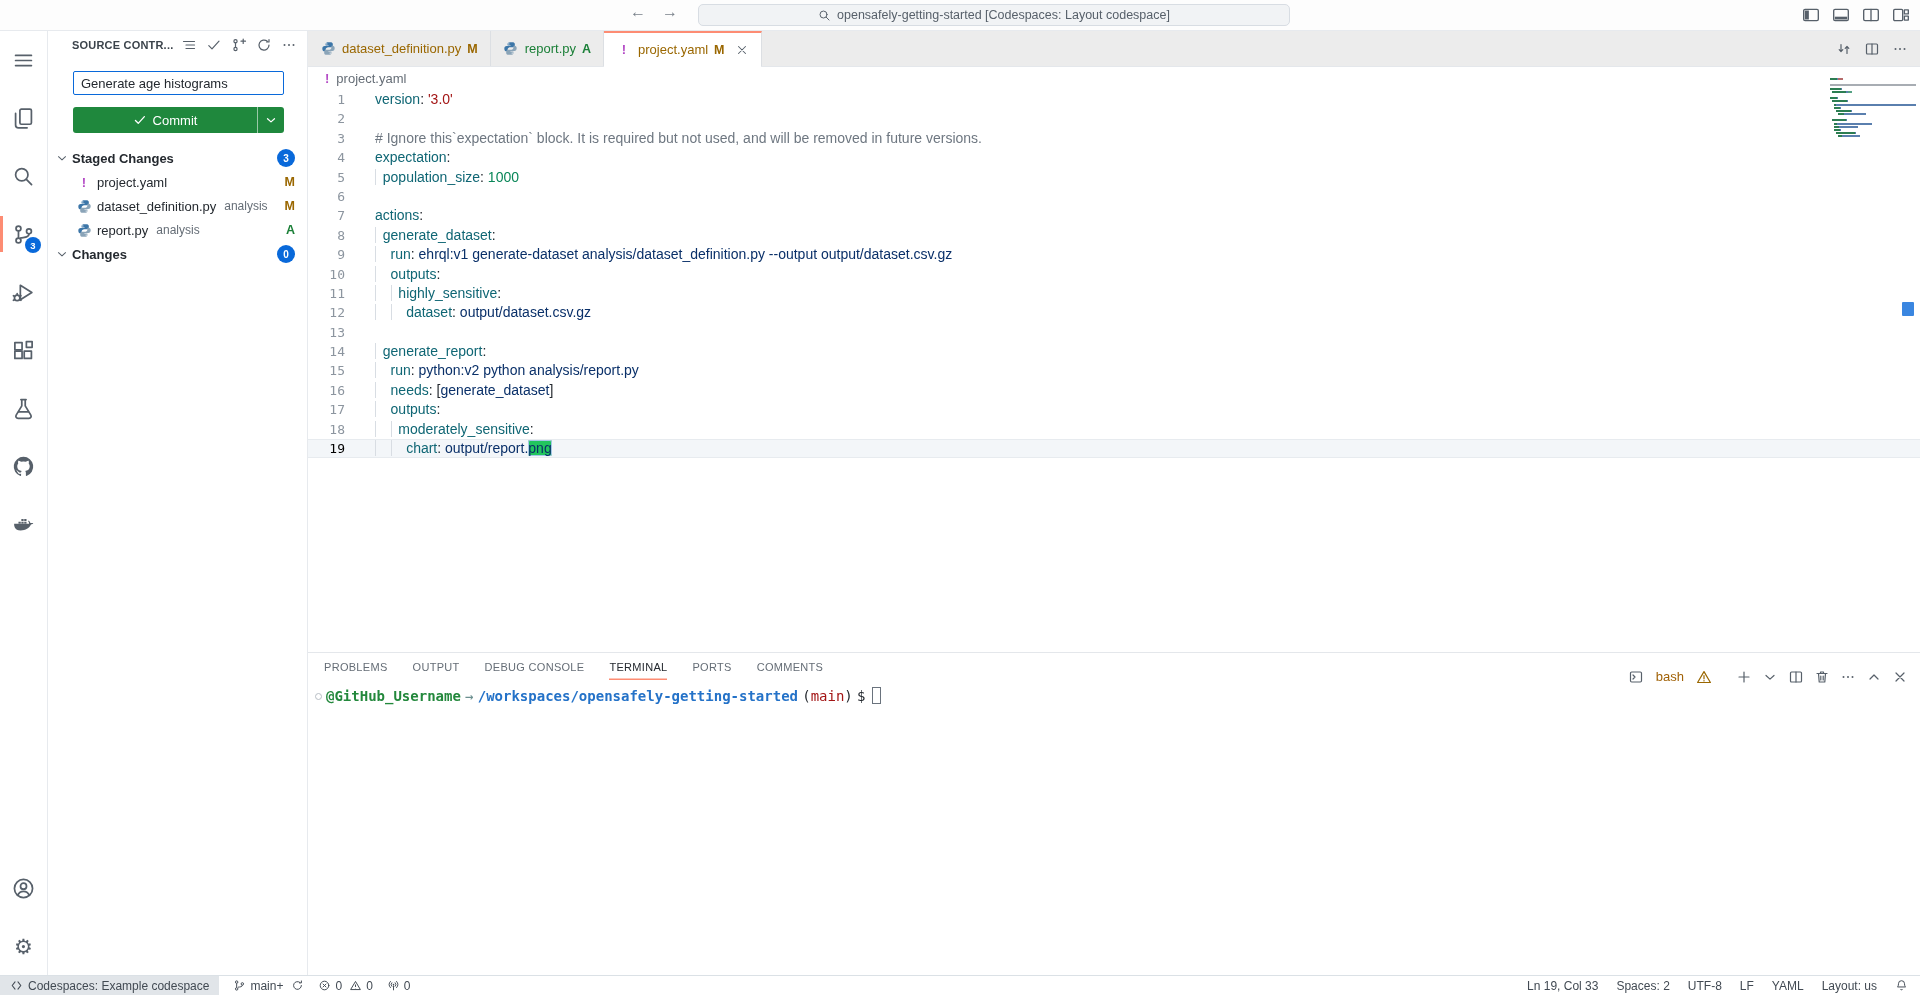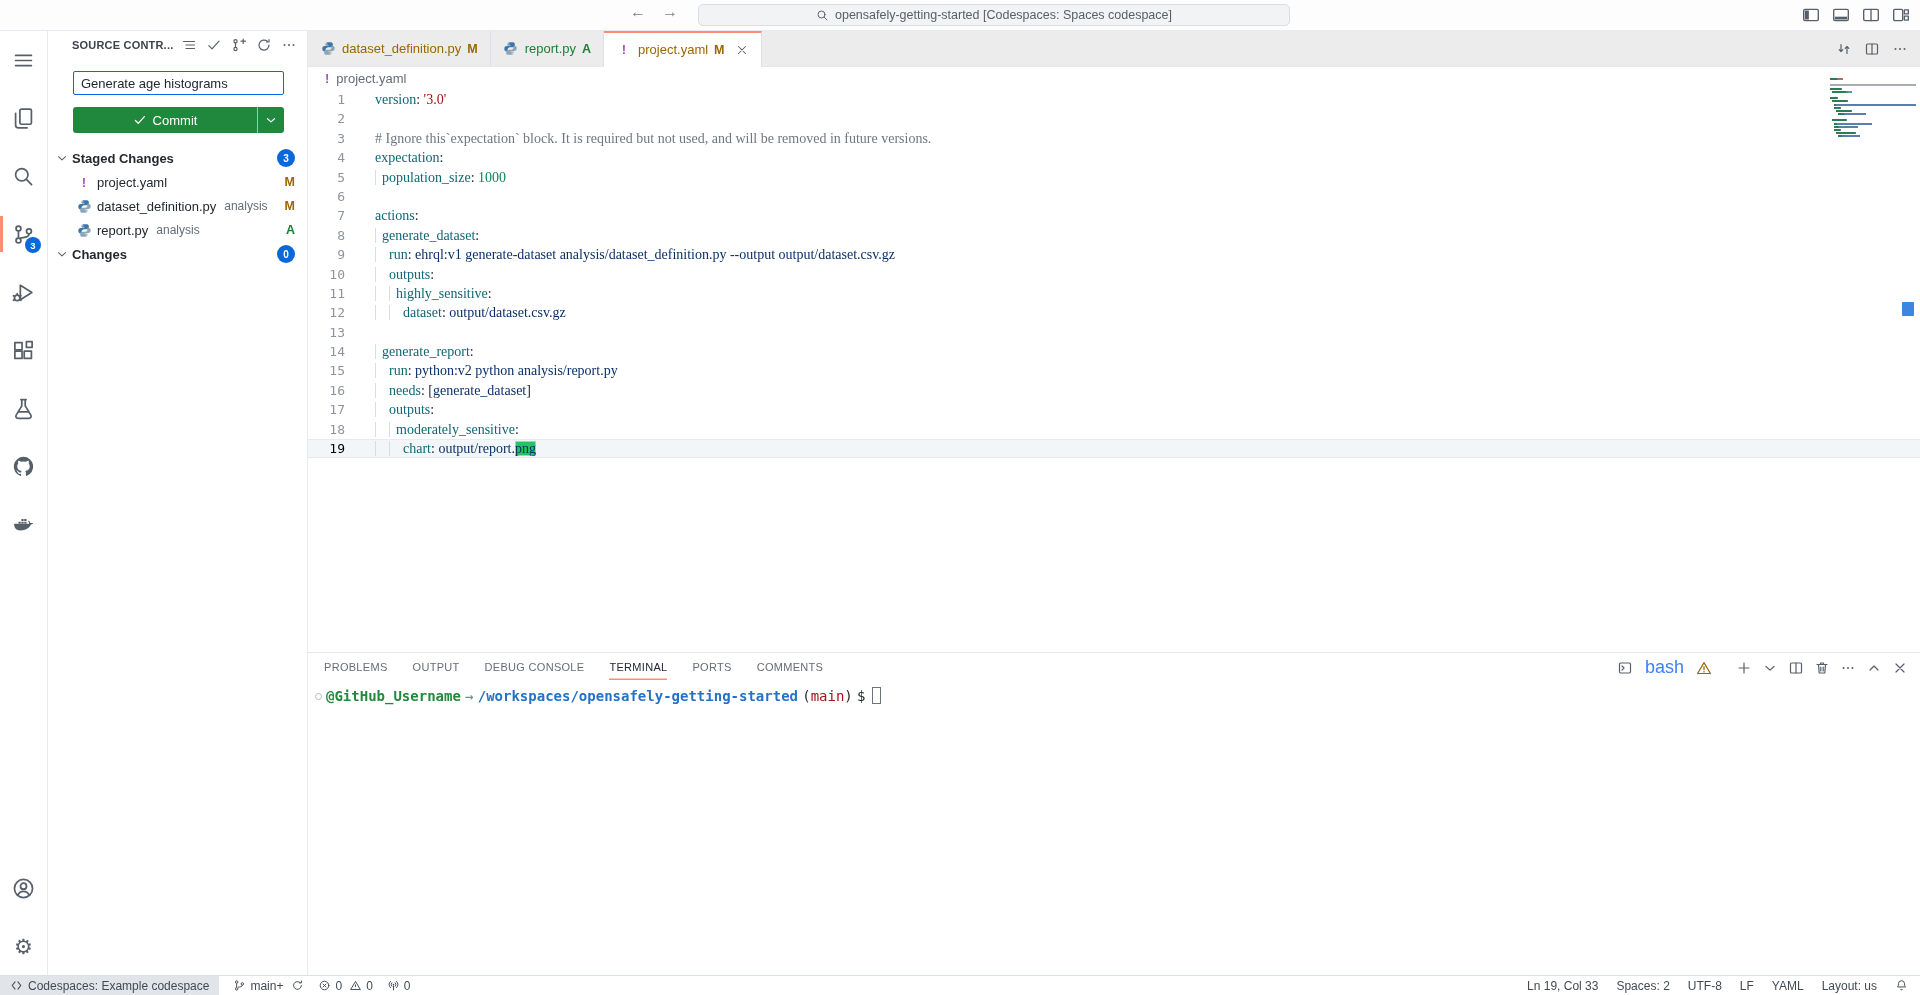--- a/index.html
+++ b/index.html
@@ -59,39 +59,39 @@
   .tab.active{background:#fff;border-top:2px solid #fd8c73}
   .tab.active::after{content:"";position:absolute;left:0;right:0;bottom:-1px;height:1px;background:#fff}
   .tab-close{margin-left:4px;display:flex}
   .tab-close svg{width:14px;height:14px}
   .ed-actions{position:absolute;right:12px;top:0;height:36px;display:flex;align-items:center;gap:12px;background:transparent}
   .ed-actions svg{width:16px;height:16px}
   .breadcrumb{height:23px;display:flex;align-items:center;gap:7px;padding-left:17px;font-size:13px;color:#656d76;background:#fff}
   .code-area{position:absolute;left:0;top:59px;right:0;bottom:0;background:#fff}
   .code-line{display:flex;height:19.4px;line-height:19.4px;font-size:14px}
   .code-line .ln{width:67px;padding-right:30px;text-align:right;color:#8c959f;font-family:"DejaVu Sans Mono",monospace;font-size:13px;flex:none}
-  .code-line .src{font-family:Liberation Serif, serif;white-space:pre}
+  .code-line .src{font-family:Liberation Sans, sans-serif;white-space:pre}
   .code-line.cur{background:#f3f6f9;box-shadow:inset 0 1px 0 #e7ebef,inset 0 -1px 0 #e7ebef}
   .code-line.cur .ln{color:#000000}
   .tok-k{color:#0f6674}.tok-v{color:#0a3069}.tok-s{color:#a31515}.tok-n{color:#098658}.tok-c{color:#6e7781}.tok-p{color:#24292f}
   .tok-w{background-image:repeating-linear-gradient(to right,#d8dde3 0,#d8dde3 1px,transparent 1px,transparent 2ch)}
   .tok-hl{color:#0a3069;background:#22c55e;box-shadow:inset 0 0 0 1px #a6c8e8;border-radius:2px}
   .minimap{position:absolute;right:4px;top:47px;width:86px;overflow:hidden}
   .mm-row{height:2px;margin-bottom:1.2px;display:flex}
   .mm-row span{height:2px;display:block}
   .ov-marker{position:absolute;right:6px;top:271px;width:12px;height:14px;background:#3a86e0;border-radius:1px}
 
   
   .panel{position:absolute;left:308px;right:0;top:652px;bottom:20px;background:#fff;border-top:1px solid #e4e7eb}
   .panel-tabs{height:27px;display:flex;align-items:center;gap:25px;padding-left:16px;font-size:11px;color:#656d76}
   .ptab{height:100%;display:flex;align-items:center;cursor:pointer;letter-spacing:.3px}
   .ptab.active{color:#24292f;box-shadow:inset 0 -1.5px 0 #fd8c73}
   .panel-actions{position:absolute;right:12px;top:4px;display:flex;align-items:center;gap:10px}
   .panel-actions svg{width:16px;height:16px}
-  .shell-label{font-size:18px;color:#3b82f6;margin:0 2px}
+  .shell-label{font-size:13px;color:#a16207;margin:12px 2px}
   .terminal{position:relative;padding:7px 0 0 18px;font-size:14px}
   .term-gutter{position:absolute;left:7px;top:13px;width:7px;height:7px;border:1.2px solid #b8bec5;border-radius:50%}
   .t-user{color:#23883c;font-weight:700}
   .t-arrow{color:#6b8f8f;margin:0 .5ch}
   .t-path{color:#2472c8;font-weight:700}
   .t-paren{color:#24292f;margin-left:.5ch}
   .t-paren2{color:#24292f}
   .t-branch{color:#a31515;font-weight:400}
   .t-dollar{color:#24292f;margin-left:.5ch}
   .t-cursor{display:inline-block;width:9px;height:17px;border:1px solid #6a737d;vertical-align:text-bottom;margin-left:7px}
@@ -111,21 +111,21 @@
 <div class="titlebar">
   <div class="nav-arrows">
     <span>←</span>
     <span>→</span>
   </div>
   <div class="cmd-center">
     <svg viewBox="0 0 16 16" fill="none" stroke="#57606a" stroke-width="1.2" stroke-linecap="round" style="width:13px;height:13px">
         <circle cx="6.8" cy="6.8" r="4.3"></circle>
         <path d="M10 10l3.6 3.6"></path>
       </svg>
-    <span>opensafely-getting-started [Codespaces: Spaces codespace]</span>
+    <span>opensafely-getting-started [Codespaces: Layout codespace]</span>
   </div>
   <div class="tb-icons" id="tb-icons">
       <span>
         <svg viewBox="0 0 16 16" fill="none" stroke="#57606a" stroke-width="1.2" stroke-linecap="round" stroke-linejoin="round">
           <rect x="1.5" y="3" width="13" height="10" rx="1.2"></rect>
           <path fill="#57606a" stroke="none" d="M2.5 4h3.6v8H2.5z"></path>
         </svg>
       </span>
       <span>
         <svg viewBox="0 0 16 16" fill="none" stroke="#57606a" stroke-width="1.2" stroke-linecap="round" stroke-linejoin="round">

